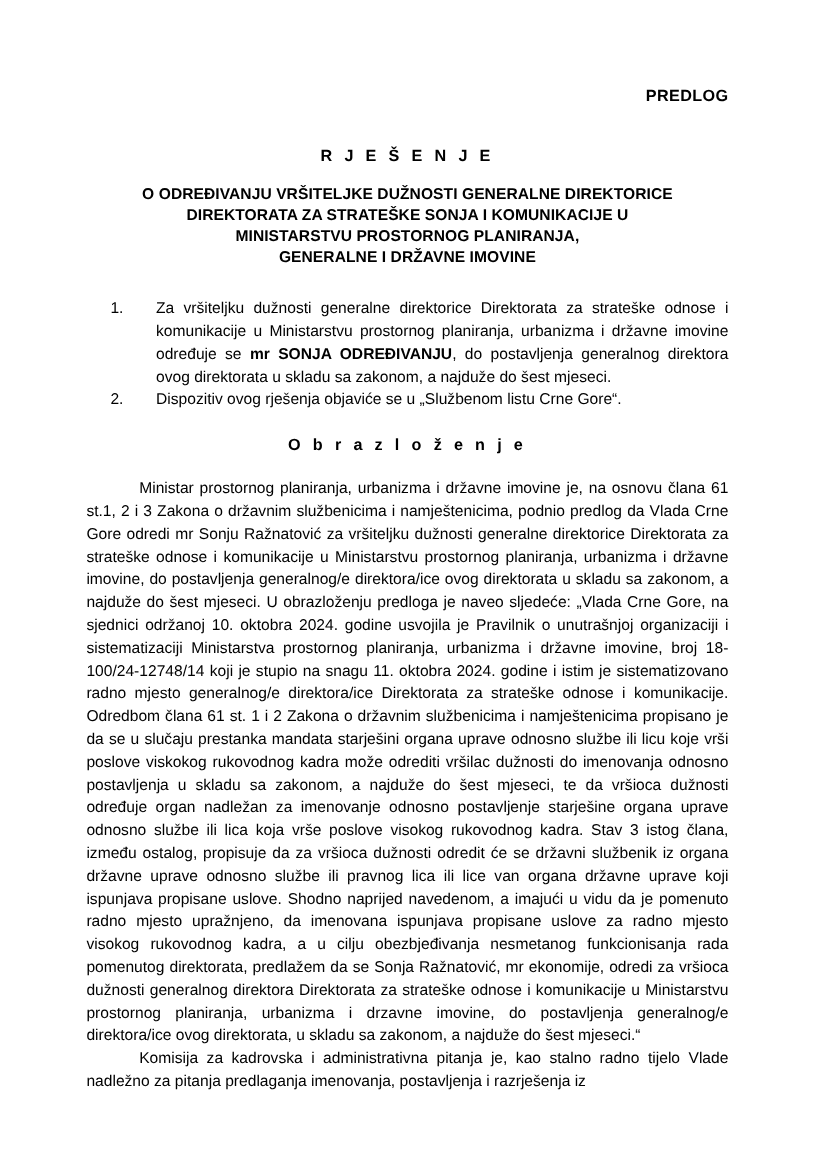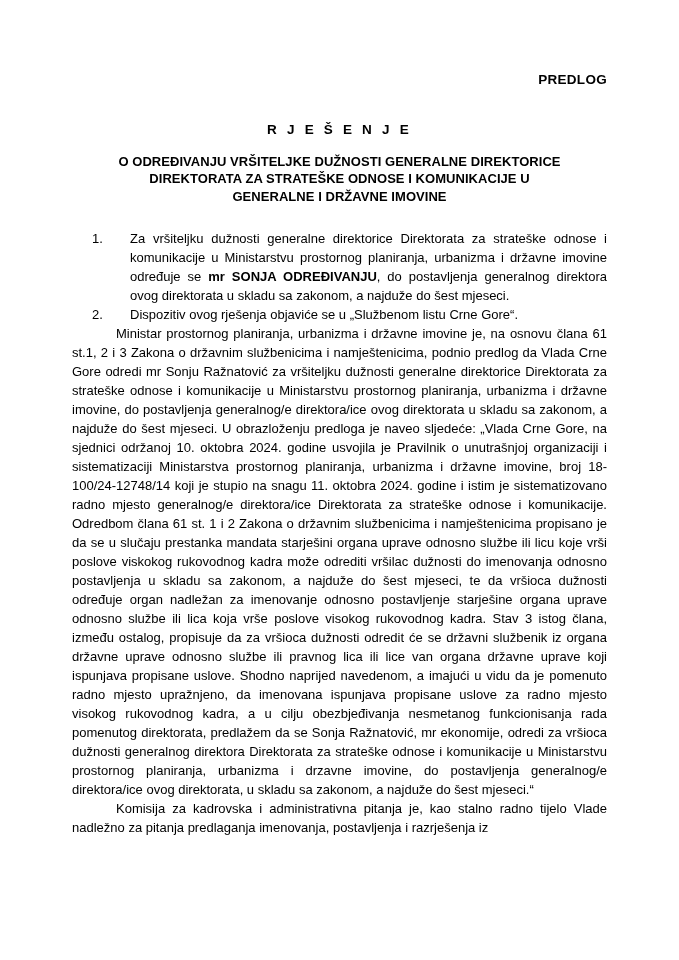--- a/index.html
+++ b/index.html
@@ -89,52 +89,55 @@
   .bold-name { font-weight: bold; }
   .section-heading {
     margin-top: 20px;
     text-align: center;
     font-weight: bold;
     font-size: 13.5px;
     letter-spacing: 3.2px;
     line-height: 18px;
   }
   .para.body-first {
+    margin-top: 17px;
     text-indent: 44px;
   }
   .para.body-next {
     text-indent: 44px;
   }
 </style>
 </head>
 <body>
 
 <div class="page">
   <div class="content">
 
     <div class="doc-label">PREDLOG</div>
 
 
     <div class="title-block">
       <span class="title-main">R J E Š E N J E</span>
       <span class="title-sub">O ODREĐIVANJU VRŠITELJKE DUŽNOSTI GENERALNE DIREKTORICE</span>
-      <span class="title-sub">DIREKTORATA ZA STRATEŠKE ODNOSE I KOMUNIKACIJE U</span>
+      <span class="title-sub">DIREKTORATA ZA STRATEŠKE SONJA I KOMUNIKACIJE U</span>
+      <span class="title-sub">MINISTARSTVU PROSTORNOG PLANIRANJA,</span>
       <span class="title-sub">GENERALNE I DRŽAVNE IMOVINE</span>
     </div>
 
     <ol class="numbered">
       <li>
         <span class="marker">1.</span>
         <span class="li-text"><span>Za vršiteljku dužnosti generalne direktorice Direktorata za strateške odnose i komunikacije u Ministarstvu prostornog planiranja, urbanizma i državne imovine određuje se </span><span class="bold-name">mr SONJA ODREĐIVANJU</span><span>, do postavljenja generalnog direktora ovog direktorata u skladu sa zakonom, a najduže do šest mjeseci.</span></span>
       </li>
       <li>
         <span class="marker">2.</span>
         <span class="li-text">Dispozitiv ovog rješenja objaviće se u „Službenom listu Crne Gore“.</span>
       </li>
     </ol>
 
+    <div class="section-heading">O b r a z l o ž e n j e</div>
 
     <p class="para body-first">Ministar prostornog planiranja, urbanizma i državne imovine je, na osnovu člana 61 st.1, 2 i 3 Zakona o državnim službenicima i namještenicima, podnio predlog da Vlada Crne Gore odredi mr Sonju Ražnatović za vršiteljku dužnosti generalne direktorice Direktorata za strateške odnose i komunikacije u Ministarstvu prostornog planiranja, urbanizma i državne imovine, do postavljenja generalnog/e direktora/ice ovog direktorata u skladu sa zakonom, a najduže do šest mjeseci. U obrazloženju predloga je naveo sljedeće: „Vlada Crne Gore, na sjednici održanoj 10. oktobra 2024. godine usvojila je Pravilnik o unutrašnjoj organizaciji i sistematizaciji Ministarstva prostornog planiranja, urbanizma i državne imovine, broj 18-100/24-12748/14 koji je stupio na snagu 11. oktobra 2024. godine i istim je sistematizovano radno mjesto generalnog/e direktora/ice Direktorata za strateške odnose i komunikacije. Odredbom člana 61 st. 1 i 2 Zakona o državnim službenicima i namještenicima propisano je da se u slučaju prestanka mandata starješini organa uprave odnosno službe ili licu koje vrši poslove viskokog rukovodnog kadra može odrediti vršilac dužnosti do imenovanja odnosno postavljenja u skladu sa zakonom, a najduže do šest mjeseci, te da vršioca dužnosti određuje organ nadležan za imenovanje odnosno postavljenje starješine organa uprave odnosno službe ili lica koja vrše poslove visokog rukovodnog kadra. Stav 3 istog člana, između ostalog, propisuje da za vršioca dužnosti odredit će se državni službenik iz organa državne uprave odnosno službe ili pravnog lica ili lice van organa državne uprave koji ispunjava propisane uslove. Shodno naprijed navedenom, a imajući u vidu da je pomenuto radno mjesto upražnjeno, da imenovana ispunjava propisane uslove za radno mjesto visokog rukovodnog kadra, a u cilju obezbjeđivanja nesmetanog funkcionisanja rada pomenutog direktorata, predlažem da se Sonja Ražnatović, mr ekonomije, odredi za vršioca dužnosti generalnog direktora Direktorata za strateške odnose i komunikacije u Ministarstvu prostornog planiranja, urbanizma i drzavne imovine, do postavljenja generalnog/e direktora/ice ovog direktorata, u skladu sa zakonom, a najduže do šest mjeseci.“</p>
 
     <p class="para body-next">Komisija za kadrovska i administrativna pitanja je, kao stalno radno tijelo Vlade nadležno za pitanja predlaganja imenovanja, postavljenja i razrješenja iz</p>
 
   </div>
 </div>
 
 </body></html>

